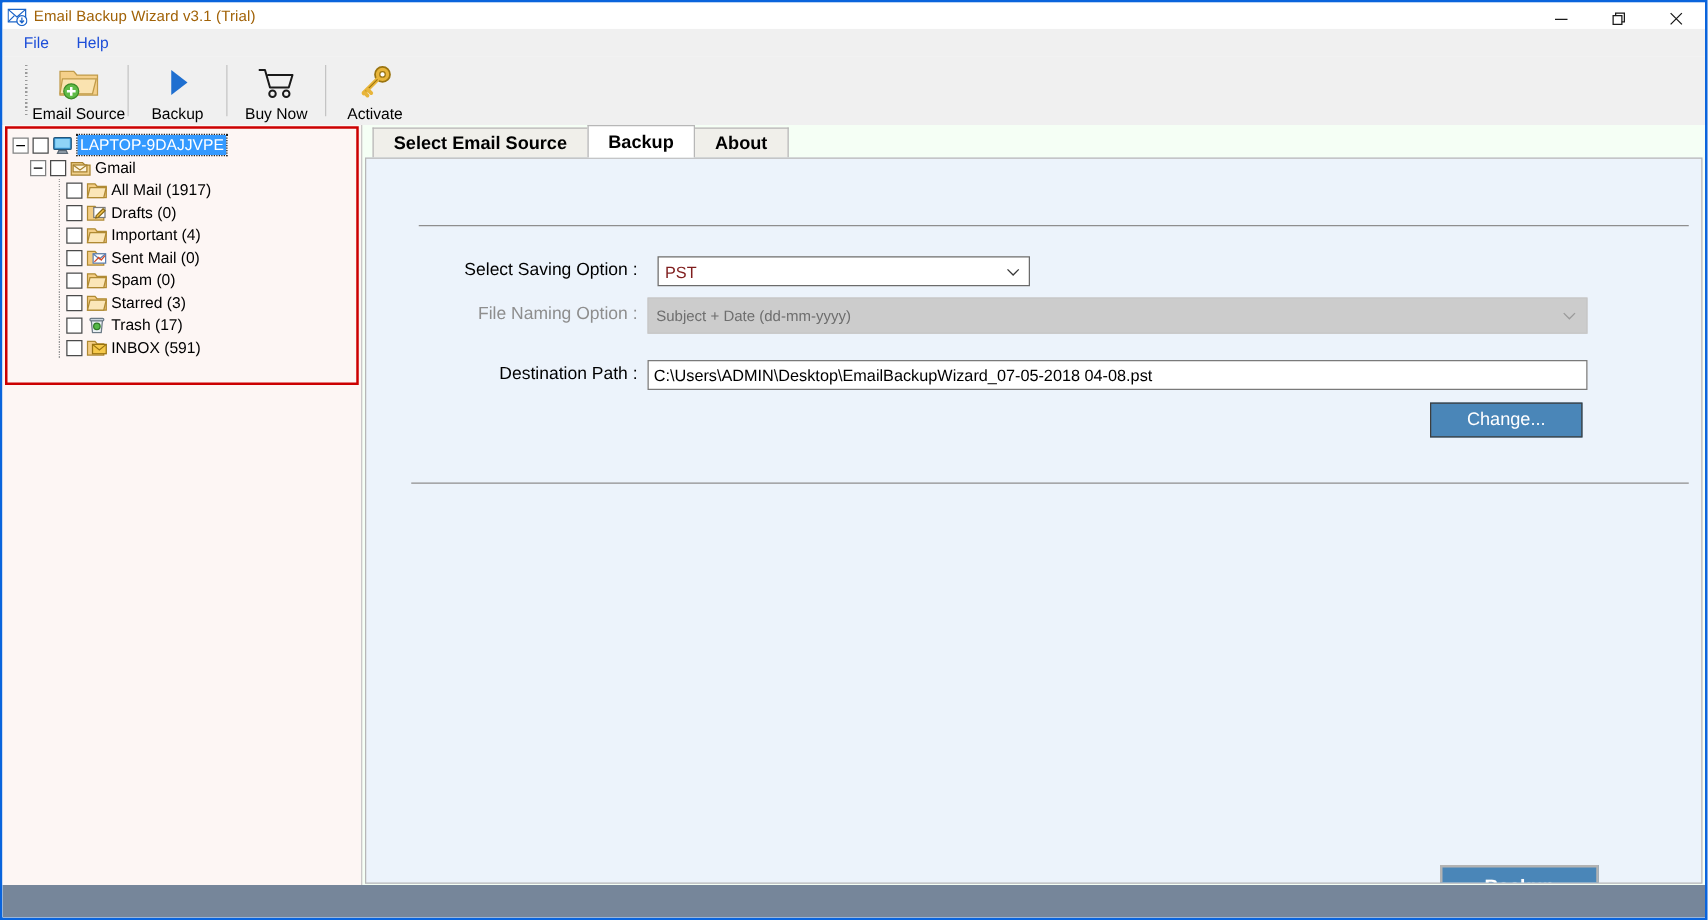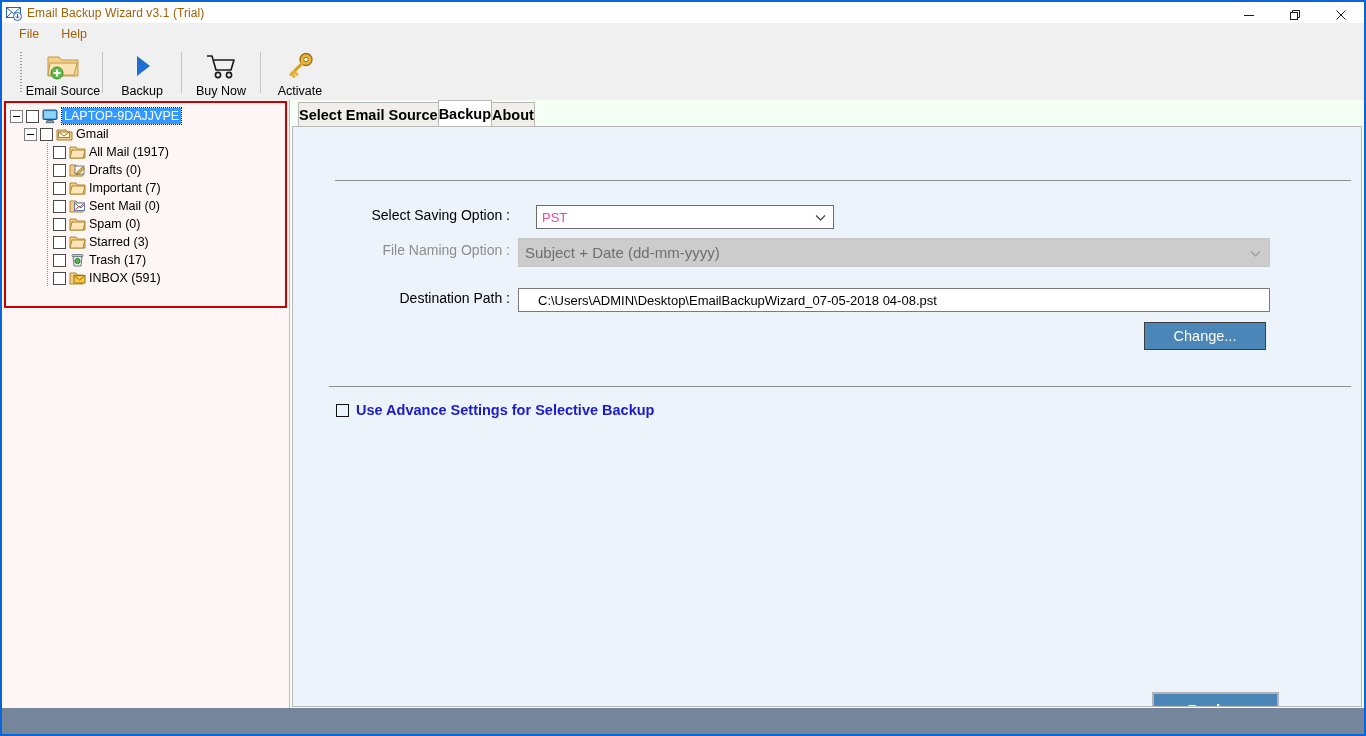--- a/index.html
+++ b/index.html
@@ -59,21 +59,21 @@
 
   
   .menubar {
     height: 22px;
     background: #f0f0f0;
     display: flex;
     align-items: center;
     padding-left: 6px;
     flex: 0 0 auto;
     font-size: 12.5px;
-    color: #a16207;
+    color: #1d4ed8;
   }
   .menu-item {
     padding: 2px 11px;
     cursor: default;
   }
 
   
   .toolbar {
     height: 55px;
     background: #f0f0f0;
@@ -210,21 +210,21 @@
   }
   .tabstrip {
     height: 26px;
     display: flex;
     align-items: flex-end;
     padding-left: 6px;
     background: #f5fff5;
   }
   .tab {
     height: 24px;
-    padding: 0 0;
+    padding: 0 16px;
     display: flex; align-items: center;
     font-size: 14.5px;
     font-weight: bold;
     color: #000;
     background: #f0efea;
     border: 1px solid #b7b7b7;
     border-bottom: none;
     margin-right: -1px;
     cursor: default;
     white-space: nowrap;
@@ -260,55 +260,55 @@
   }
   .flabel {
     font-size: 14px;
     color: #000;
     text-align: right;
     white-space: nowrap;
   }
   .flabel.disabled { color: #8e8e8e; }
 
   .sel-saving {
-    left: 243px; top: 78px;
+    left: 233px; top: 78px;
     width: 298px; height: 24px;
     border: 1px solid #6b6b6b;
     background: #ffffff;
     display: flex; align-items: center;
     position: absolute;
     font-size: 13px;
-    color: #ec4899;
+    color: #7f1d1d;
     padding-left: 5px;
   }
   .sel-saving .arrow { margin-left: auto; margin-right: 7px; }
 
   .sel-naming {
     left: 225px; top: 111px;
     width: 752px; height: 29px;
     border: 1px solid #c6c6c6;
     background: #cccccc;
     display: flex; align-items: center;
     position: absolute;
-    font-size: 15px;
+    font-size: 12px;
     color: #6e6e6e;
     padding-left: 6px;
   }
   .sel-naming .arrow { margin-left: auto; margin-right: 8px; }
 
   .txt-dest {
     left: 225px; top: 161px;
     width: 752px; height: 24px;
     border: 1px solid #7a7a7a;
     background: #ffffff;
     display: flex; align-items: center;
     position: absolute;
     font-size: 13px;
     color: #000;
-    padding-left: 19px;
+    padding-left: 4px;
   }
 
   .btn-change {
     position: absolute;
     left: 851px; top: 195px;
     width: 122px; height: 28px;
     background: #4a86b8;
     border: 1px solid #3d3d3d;
     color: #ffffff;
     font-size: 14.5px;
@@ -520,21 +520,21 @@
             <span class="dots">
                 <i></i>
               </span>
             <span class="tcheck"></span>
             <span class="ticon">
               <svg width="17" height="14" viewBox="0 0 17 14">
                   <path d="M1 2 h6 l1.6 2 H16 v9 H1 Z" fill="#f3cd84" stroke="#b08a33"></path>
                   <path d="M1 13 L3 5 h13 l-2 8 Z" fill="#fbe6b8" stroke="#b08a33"></path>
                 </svg>
             </span>
-            <span class="tlabel">Important (7)</span>
+            <span class="tlabel">Important (4)</span>
           </div>
 
           <div class="tnode lvl2">
             <span class="dots">
                 <i></i>
               </span>
             <span class="tcheck"></span>
             <span class="ticon">
               <svg width="17" height="14" viewBox="0 0 17 14">
                   <path d="M1 2 h6 l1.6 2 H14 v9 H1 Z" fill="#f3cd84" stroke="#b08a33"></path>
@@ -648,24 +648,20 @@
           <span class="flabel">Destination Path :</span>
         </div>
         <div class="txt-dest">
           <span>C:\Users\ADMIN\Desktop\EmailBackupWizard_07-05-2018 04-08.pst</span>
         </div>
 
         <div class="btn-change">Change...</div>
 
         <div class="hr hr2"></div>
 
-        <div class="adv-row">
-          <span class="adv-check"></span>
-          <span class="adv-label">Use Advance Settings for Selective Backup</span>
-        </div>
 
         <div class="btn-backup">Backup</div>
 
       </div>
     </div>
   </div>
 
   <div class="statusbar"></div>
 
 </div>

